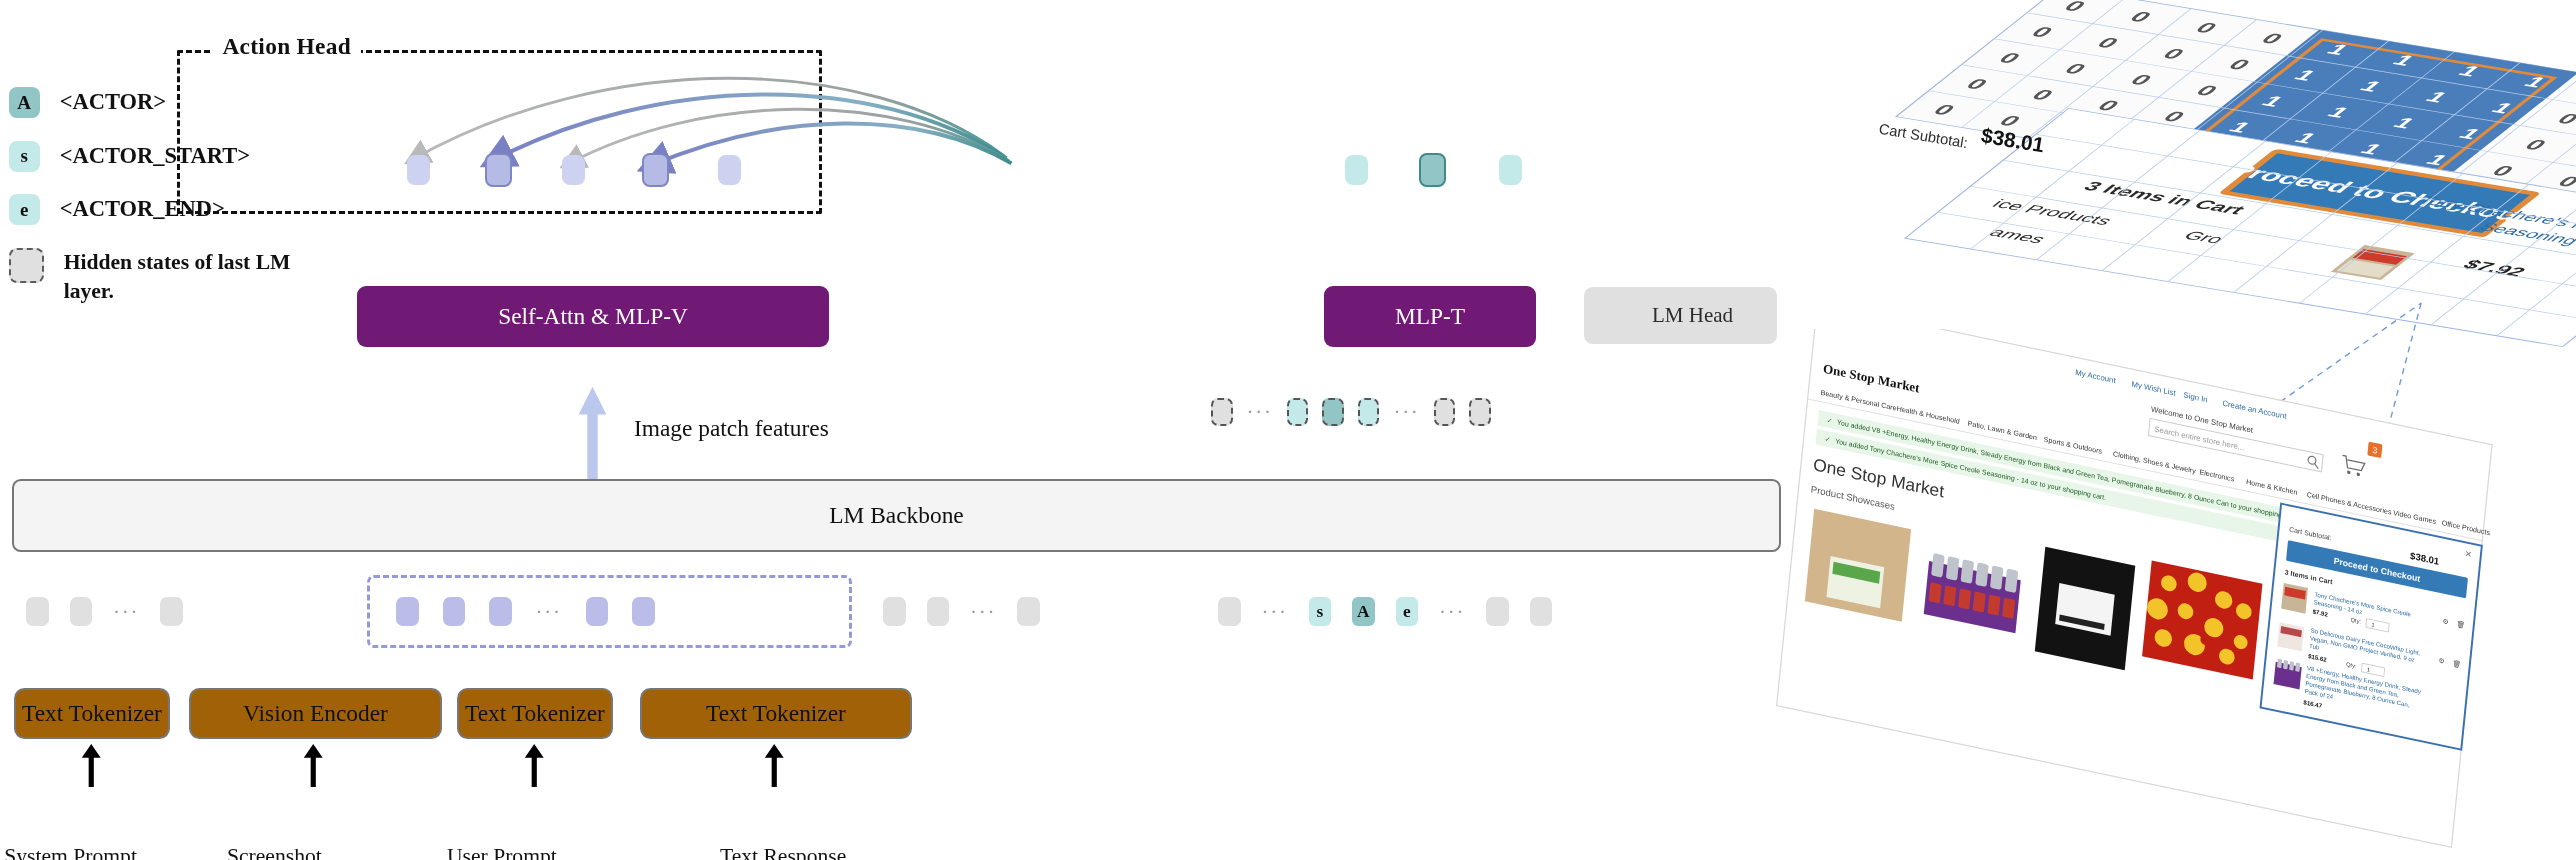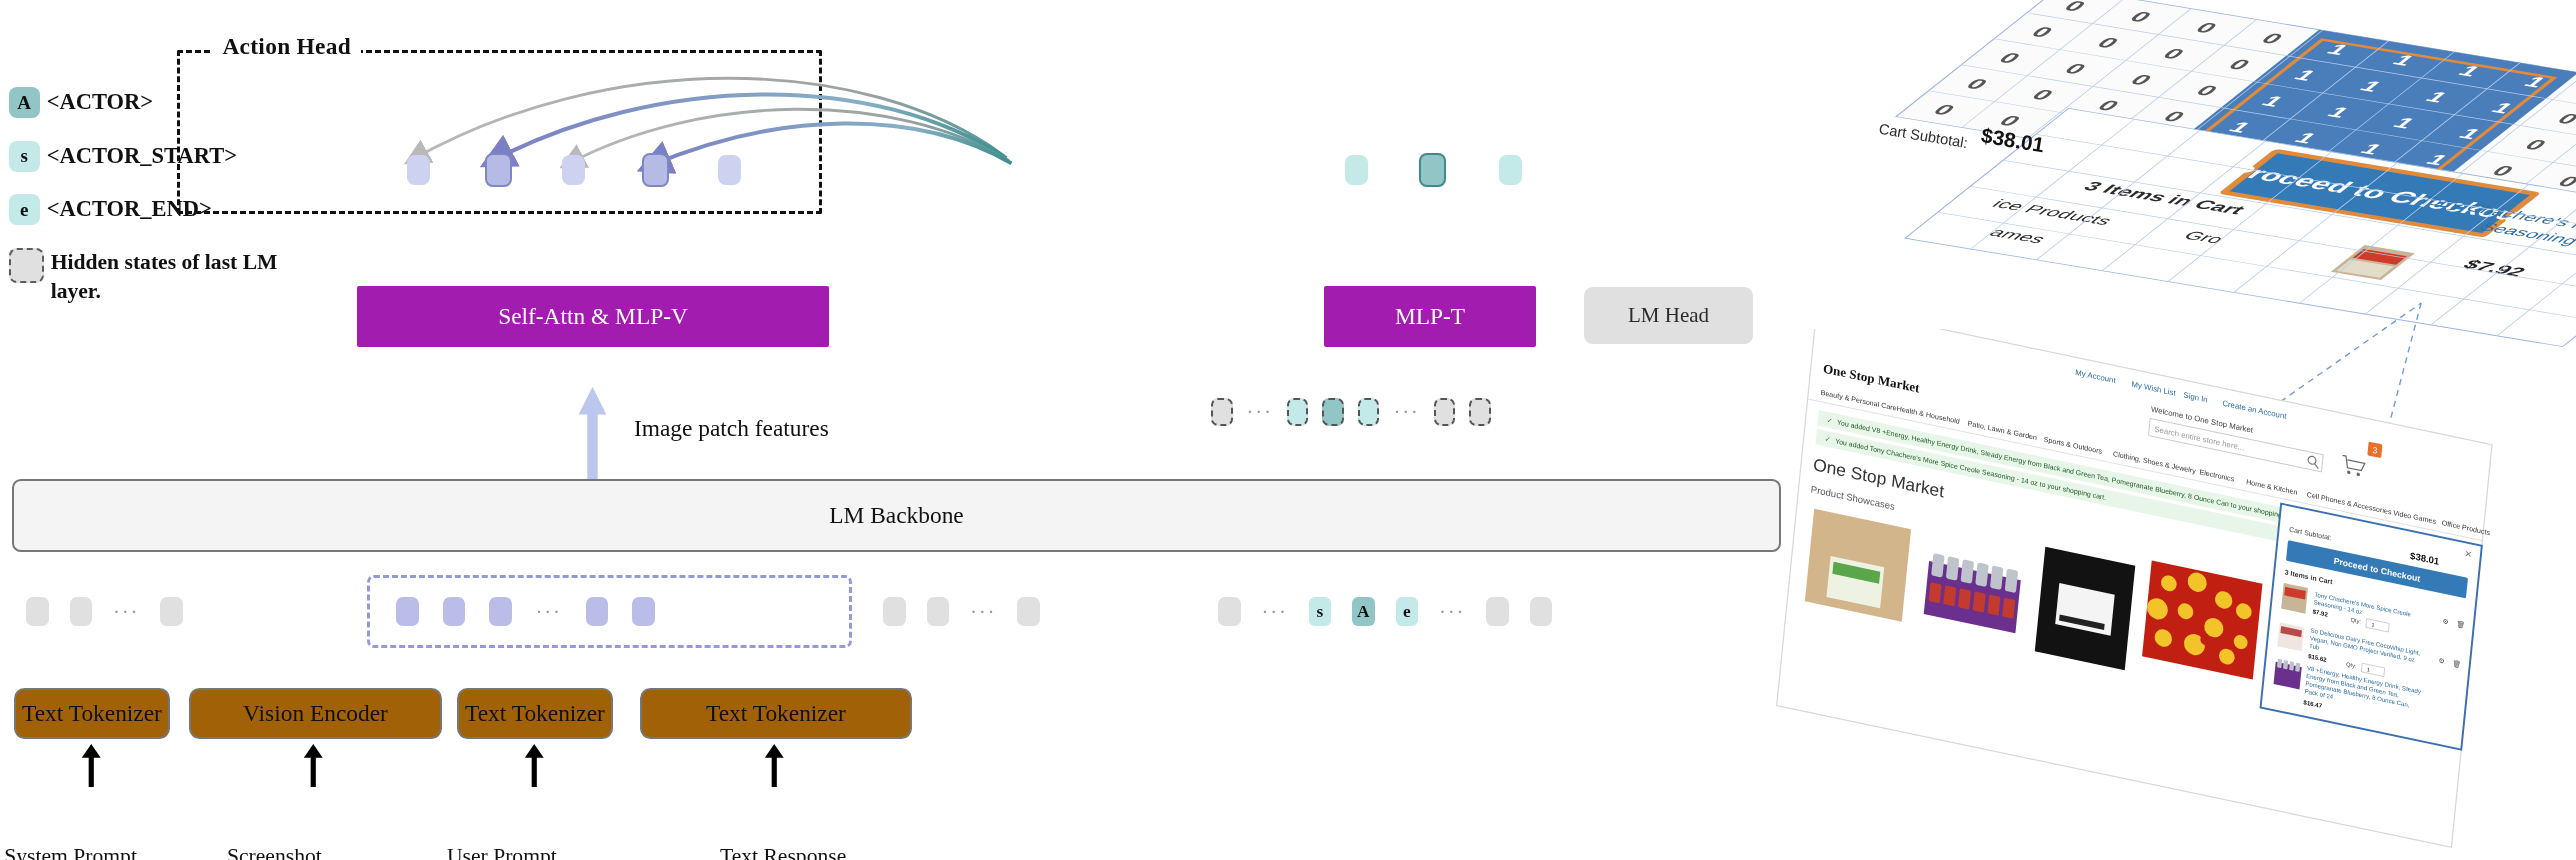--- a/index.html
+++ b/index.html
@@ -10,21 +10,21 @@
   
   #legend{left:8.7px;top:87px;width:346px;}
   .lg-row{display:flex;align-items:flex-start;margin-bottom:22.5px;}
   .lg-chip{width:31px;height:31px;border-radius:7.8px;flex:0 0 31px;
            display:flex;align-items:center;justify-content:center;
            font-size:19px;font-weight:700;font-family:"Liberation Serif",serif;color:#111;}
   .lg-chip.actor{background:#92c6c6;}
   .lg-chip.start,.lg-chip.end{background:#c3e9e9;}
   .lg-chip.region{background:#c2c6ea;border:2.2px solid #8d92cb;}
   .lg-chip.hidden{background:#e0e0e0;border:2.6px dashed #5d5d5d;}
-  .lg-txt{margin-left:7px;font-size:22.5px;line-height:29px;font-weight:600;}
+  .lg-txt{margin-left:20px;font-size:22.5px;line-height:29px;font-weight:600;}
   .lg-txt.small{font-size:21.6px;}
 
   
   #action-head-box{left:177px;top:50px;width:645px;height:164px;
       border:3.5px dashed #111;border-radius:1.7px;box-sizing:border-box;background:transparent;}
   #action-head-title{left:212px;top:33px;font-size:23.4px;font-weight:700;
       background:#fff;padding:0 10.4px;letter-spacing:0.3px;}
 
   
   #arcs{left:0;top:0;width:1800px;height:363px;pointer-events:none;}
@@ -32,21 +32,21 @@
   
   .cell{border-radius:7.8px;box-sizing:border-box;}
   .c-purple-light{background:#ccd2f0;}
   .c-purple-dark{background:#b5bbe4;border:2.6px solid #7f86c4;}
   .c-teal-light{background:#c3e9e9;}
   .c-teal-dark{background:#92c6c6;border:2.6px solid #418a8a;}
   .c-gray{background:#e0e0e0;}
   .c-purple-mid{background:#b9bde8;}
 
   
-  .redbox{background:#a21caf;border-radius:2px;color:#fff;
+  .redbox{background:#701a75;border-radius:9px;color:#fff;
       display:flex;align-items:center;justify-content:center;
       font-size:23.4px;font-family:"Liberation Serif",serif;}
   #lm-head{left:835px;top:151px;width:91px;height:36px;background:#e0e0e0;
       border-radius:8.7px;color:#2b2b2b;display:flex;align-items:center;
       justify-content:center;font-size:21px;}
 
   
   .hcell{width:21.6px;height:28px;border-radius:7px;border:2.6px dashed #555;box-sizing:border-box;}
   .dots{color:#9a9a9a;font-size:21px;letter-spacing:1.7px;line-height:28px;}
 
@@ -128,21 +128,21 @@
 <div class="abs cell c-purple-light" style="left:562px;top:155px;width:23.4px;height:30px;"></div>
 <div class="abs cell c-purple-dark" style="left:642px;top:153px;width:27px;height:34px;"></div>
 <div class="abs cell c-purple-light" style="left:718px;top:155px;width:23.4px;height:30px;"></div>
 
 <div class="abs cell c-teal-light" style="left:1345px;top:155px;width:23.4px;height:30px;"></div>
 <div class="abs cell c-teal-dark" style="left:1419px;top:153px;width:27px;height:34px;"></div>
 <div class="abs cell c-teal-light" style="left:1499px;top:155px;width:23.4px;height:30px;"></div>
 
 <div class="abs redbox" style="left:357px;top:286px;width:472px;height:61px;">Self-Attn &amp; MLP-V</div>
 <div class="abs redbox" style="left:1324px;top:286px;width:212px;height:61px;">MLP-T</div>
-<div class="abs" id="lm-head" style="left:1584px;top:287px;width:169px;height:57px;">LM Head</div>
+<div class="abs" id="lm-head" style="left:1584px;top:287px;width:169px;height:57px;padding-left:24px;">LM Head</div>
 
 <div class="abs" style="left:634px;top:415px;font-size:23.4px;">Image patch features</div>
 
 <svg class="abs" id="big-arrow" style="left:575px;top:385px;width:35px;height:104px;" viewBox="0 0 40 120">
   <path d="M20,2 L36,34 L26,34 L26,120 L14,120 L14,34 L4,34 Z" fill="#bcc7ee"></path>
 </svg>
 
 <div class="abs" style="left:1211px;top:398px;display:flex;align-items:center;gap:14px;">
   <div class="hcell c-gray"></div>
   <div class="dots">···</div>

